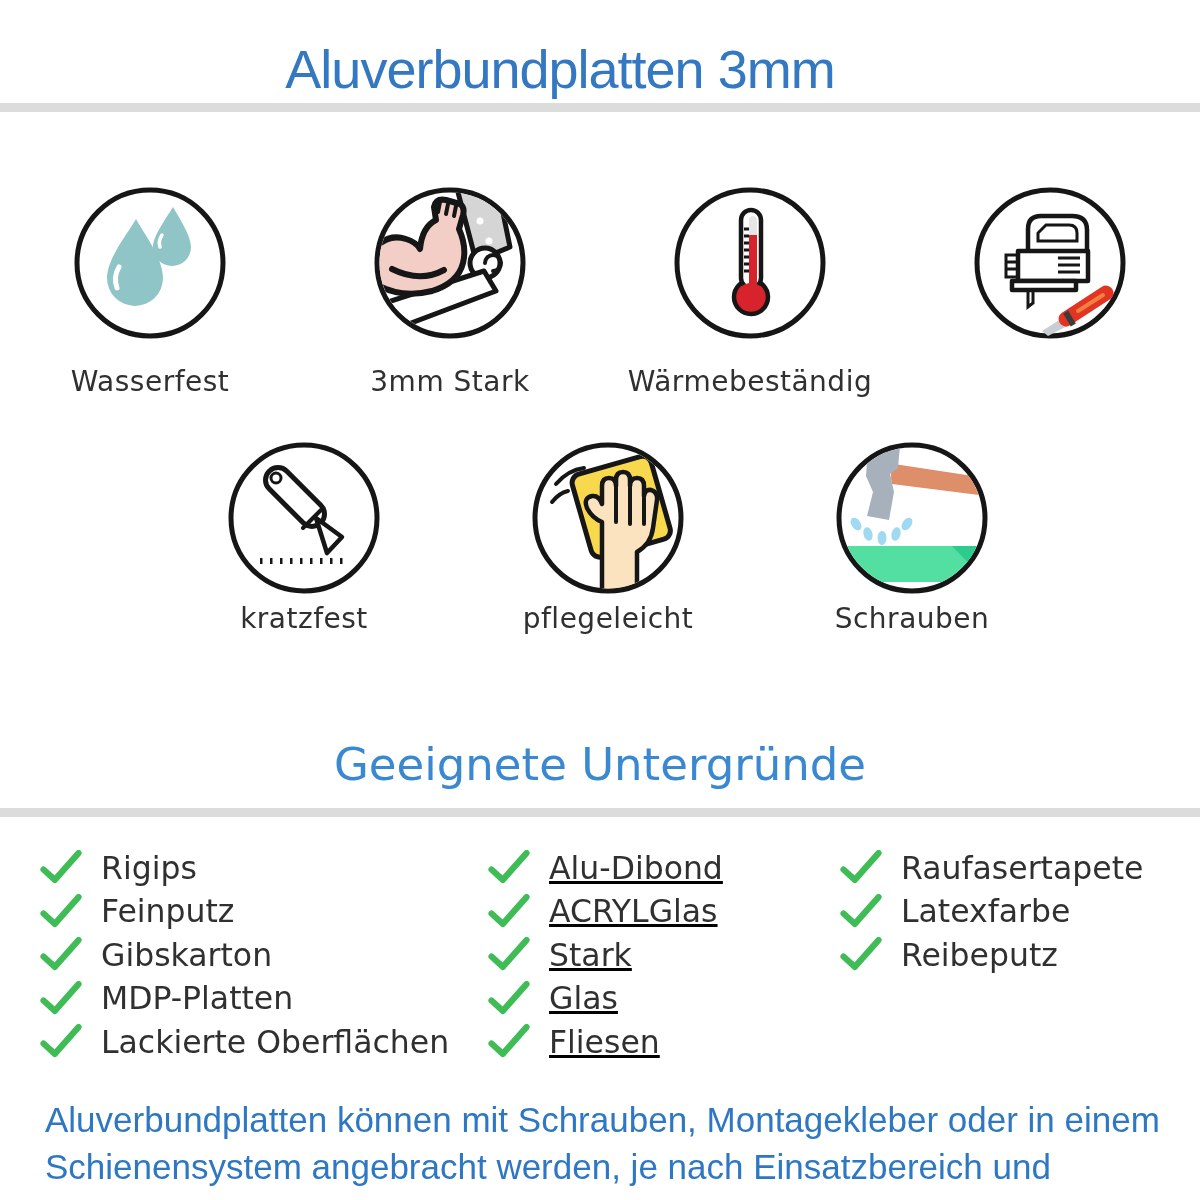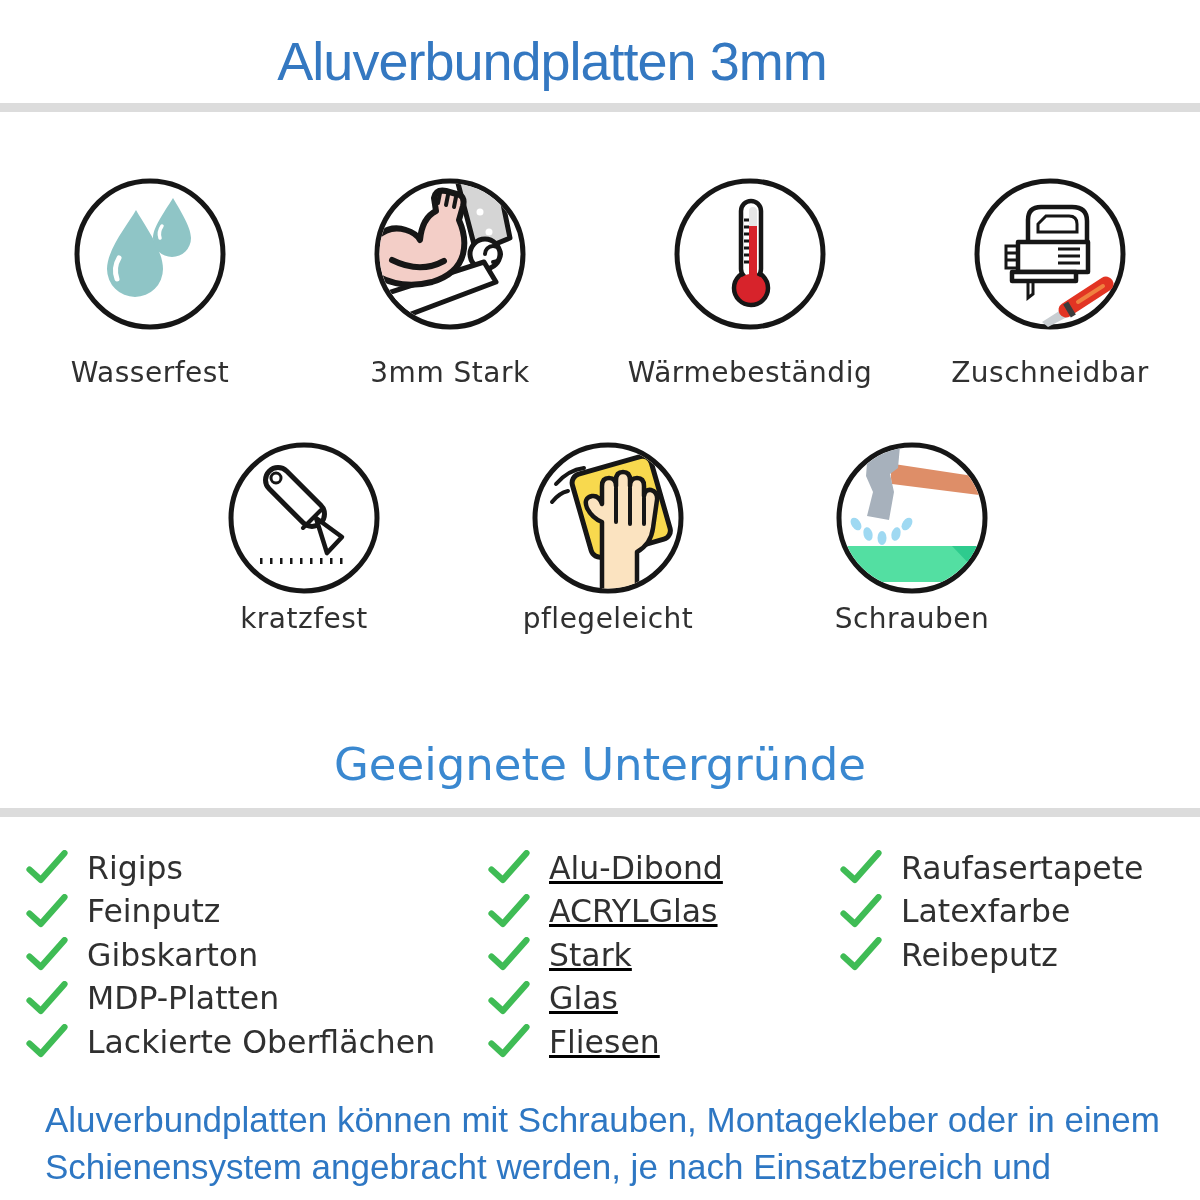--- a/index.html
+++ b/index.html
@@ -1,40 +1,40 @@
 <!DOCTYPE html>
 <html lang="de" style="--title_blue: #3478c1; --subtitle_blue: #3a88d0; --footer_blue: #2e77c3; --divider_gray: #dcdcdc; --check_green: #3fbc55; --text_dark: #303030; --outline: #161616; --teal: #8fc5c6; --skin_pink: #f3cec7; --skin_tan: #fbe3c0; --red: #d7232b; --knife_red: #e23423; --yellow: #f8d94e; --green_surface: #53dfa2; --green_surface_dark: #2ecb8e; --hammer_gray: #a7b1bc; --handle_orange: #de8e68; --impact_blue: #9fd9f2; --panel_gray: #d5d5d5; --blade_gray: #c9ced2;"><head>
 <meta charset="utf-8">
 <style>
   html,body{margin:0;padding:0;background:#fff;}
   .page{position:relative;width:1200px;height:1200px;background:#fff;overflow:hidden;
         font-family:"DejaVu Sans",sans-serif;}
 
-  .title{position:absolute;top:22px;left:0;width:1088px;margin:8px;text-align:center;
+  .title{position:absolute;top:22px;left:0;width:1088px;margin:16px;text-align:center;
          font-family:"Liberation Sans",sans-serif;font-weight:400;
          font-size:54px;letter-spacing:-1px;color:var(--title_blue);}
   .subtitle{position:absolute;top:738px;left:0;width:1200px;margin:0;text-align:center;
          font-weight:400;font-size:45px;color:var(--subtitle_blue);}
 
   .divider{position:absolute;left:0;width:1200px;height:9px;background:var(--divider_gray);}
   .d1{top:103px;} .d2{top:808px;}
 
   .feature-row{position:absolute;left:0;width:1200px;display:flex;}
-  .row1{top:176px;}
+  .row1{top:185px;}
   .row2{top:440px;left:8px;justify-content:center;gap:148px;}
   .feature{display:flex;flex-direction:column;align-items:center;}
   .row1 .feature{width:300px;}
   .row2 .feature{width:156px;}
   .feat-svg{width:156px;height:156px;display:block;}
   .feature-label{margin-top:24px;font-size:28px;letter-spacing:.5px;color:var(--text_dark);
                  white-space:nowrap;}
   .row2 .feature-label{margin-top:6px;}
 
   .check-col{position:absolute;top:846px;}
-  .col1{left:26px;} .col2{left:488px;text-decoration:underline;} .col3{left:840px;text-align:center;}
+  .col1{left:40px;} .col2{left:488px;text-decoration:underline;} .col3{left:840px;text-align:center;}
   .check-item{display:flex;align-items:center;height:43.5px;gap:19px;
               font-size:31.5px;color:var(--text_dark);white-space:nowrap;}
   .check{width:42px;height:35px;flex:0 0 auto;}
   .check polyline{fill:none;stroke:var(--check_green);stroke-width:6;
                   stroke-linecap:round;stroke-linejoin:round;}
 
   .footer{position:absolute;top:1096px;left:45px;margin:0;
           font-family:"Liberation Sans",sans-serif;
           font-size:35px;line-height:47px;color:var(--footer_blue);}
 
@@ -122,21 +122,20 @@
         <rect x="34" y="70" width="12" height="22" class="f-white s-out3"></rect>
         <path class="s-out3" d="M34 77 h12 M34 84 h12"></path>
         <path class="s-out3" d="M86 73 h22 M86 80 h22 M86 87 h22"></path>
         <rect x="40" y="96" width="64" height="9" class="f-white s-out45"></rect>
         <path class="f-white s-out3" d="M56 105 v17 l5 -4 v-13"></path>
         <path class="f-bladegray" d="M70 146 L92 132 L97 140 L76 151 Z"></path>
         <line x1="94" y1="134" x2="134" y2="108" class="knife-handle"></line>
         <line x1="95" y1="135" x2="100" y2="132" stroke="#3c3c3c" stroke-width="15"></line>
         <line x1="106" y1="126" x2="131" y2="110" stroke="#f08040" stroke-width="4" stroke-linecap="round"></line>
       </svg>
-      <span class="feature-label">Zuschneidbar</span>
     </div>
   </div>
 
   <div class="feature-row row2">
 
     <div class="feature">
       <svg class="feat-svg" viewBox="0 0 156 156">
         <circle class="ring" cx="78" cy="78" r="73"></circle>
         <line x1="52" y1="40" x2="86" y2="74" stroke="var(--outline)" stroke-width="30" stroke-linecap="round"></line>
         <line x1="52" y1="40" x2="86" y2="74" stroke="#fff" stroke-width="20" stroke-linecap="round"></line>

